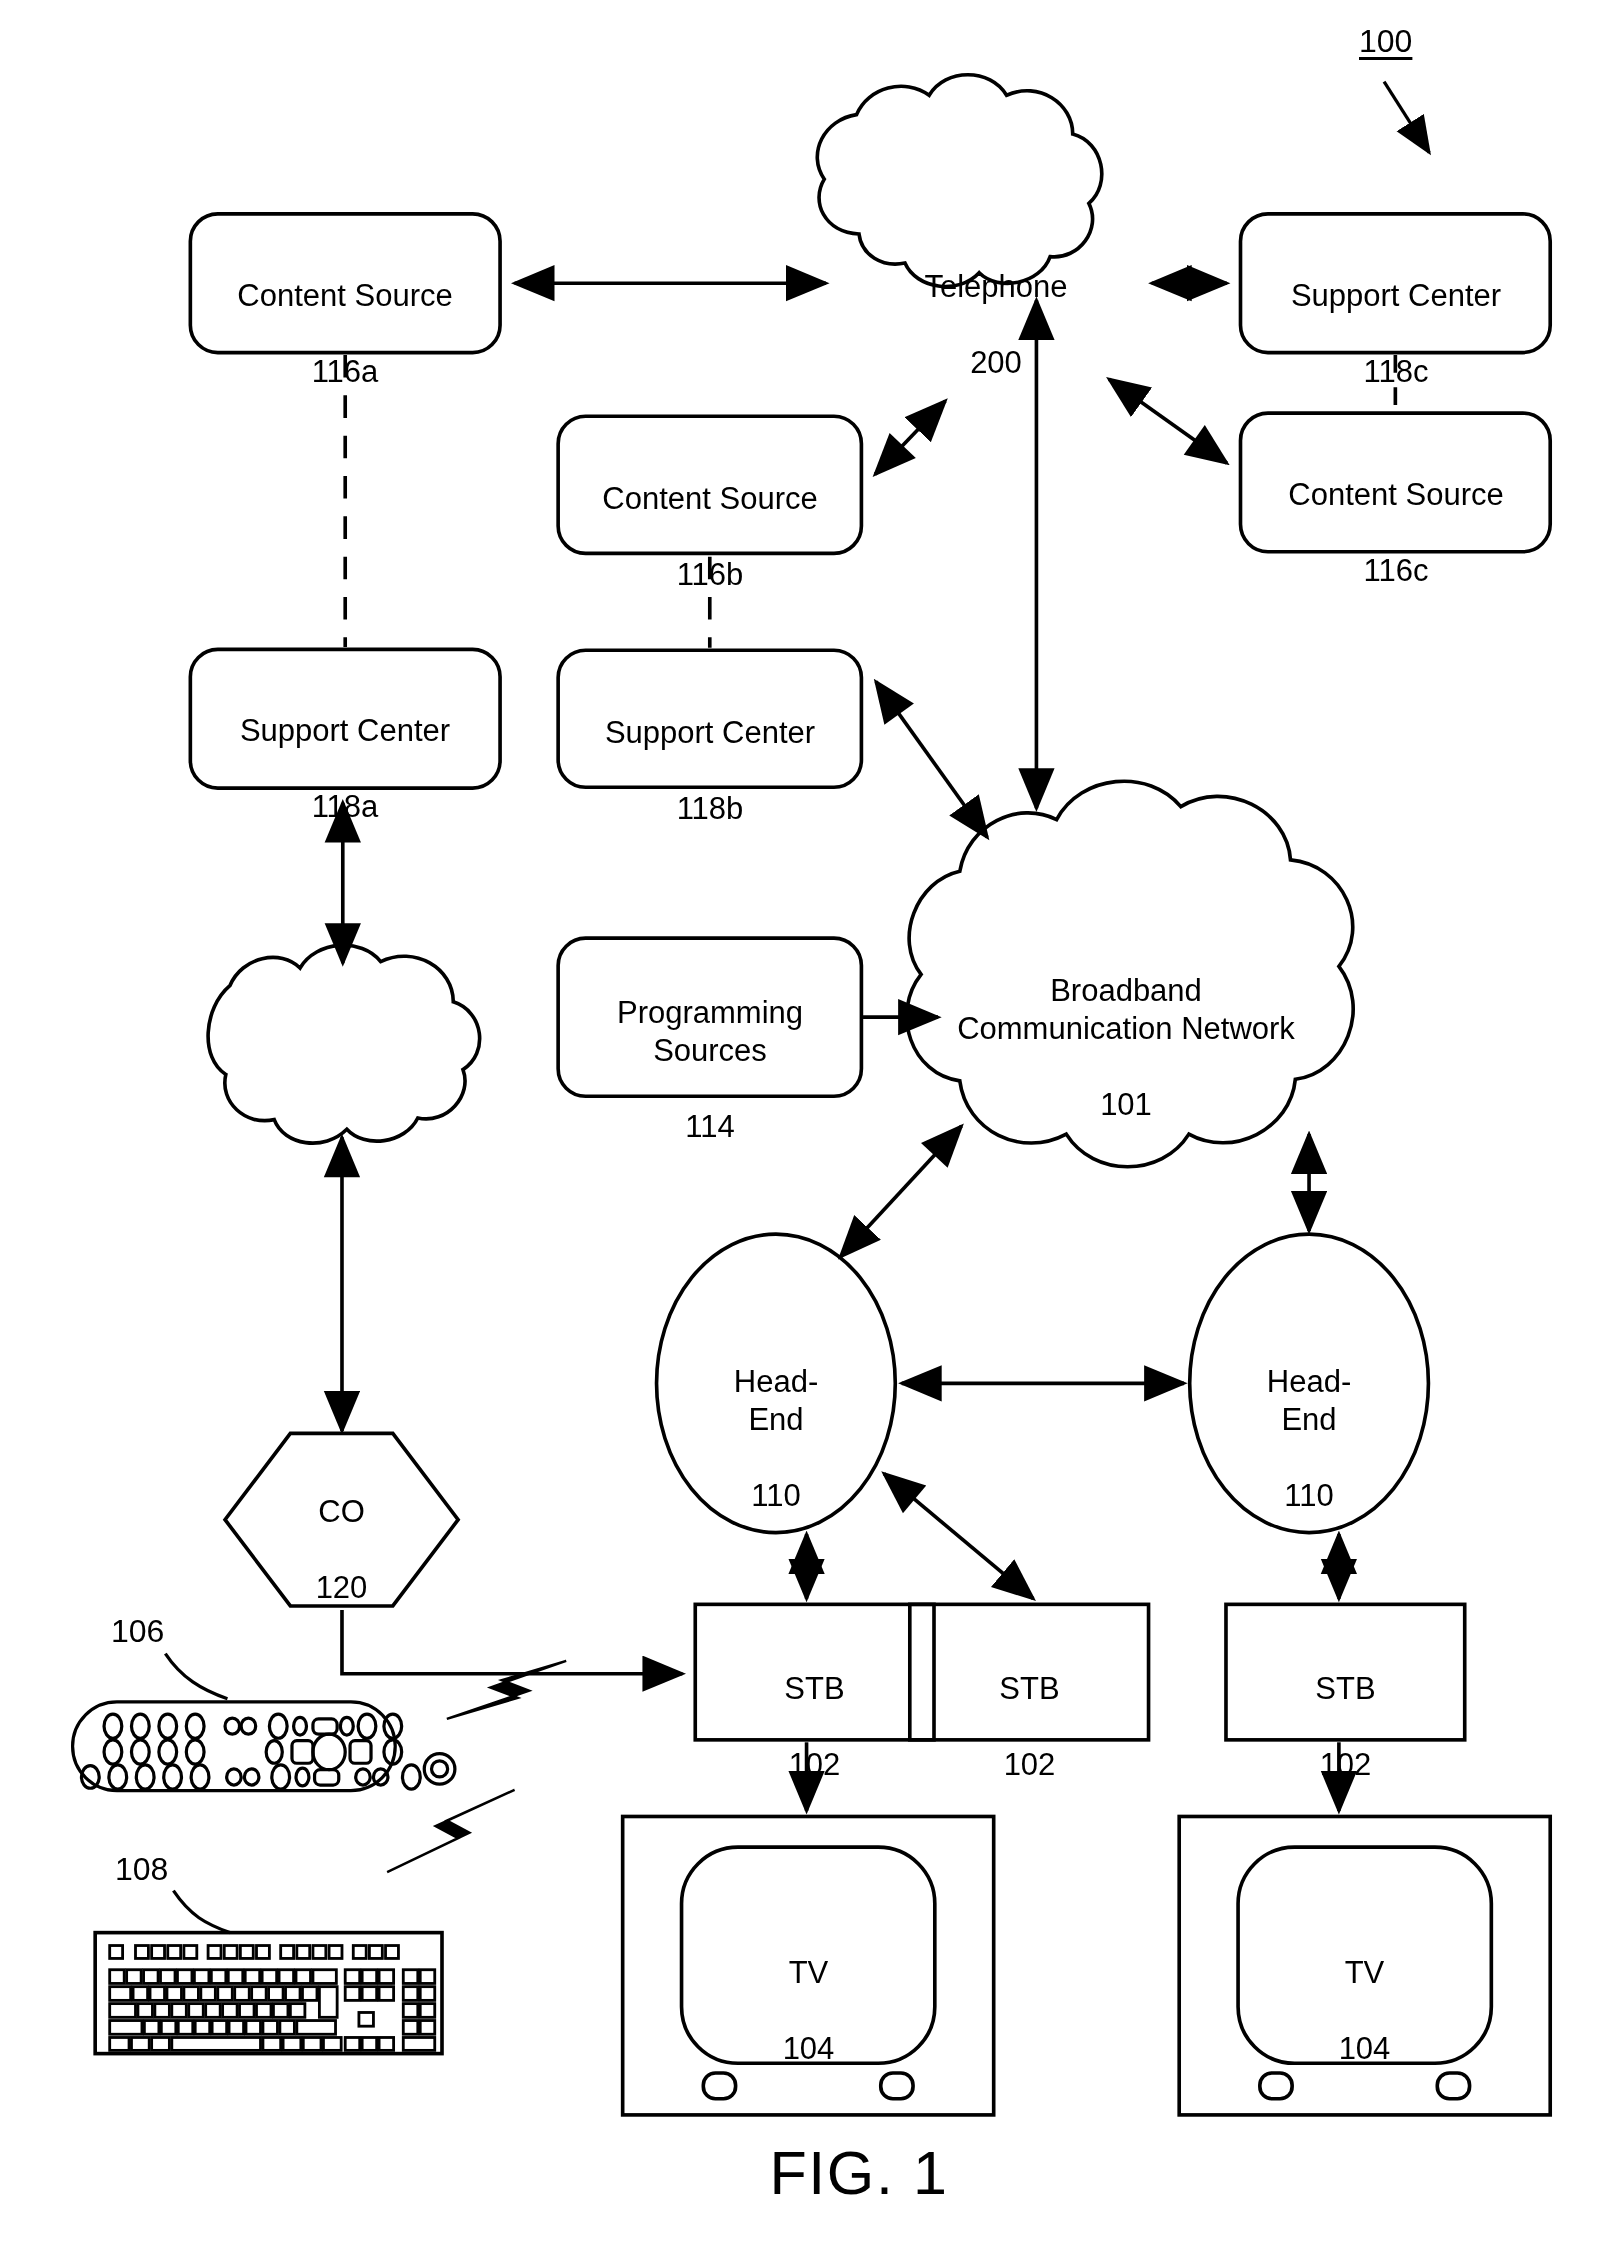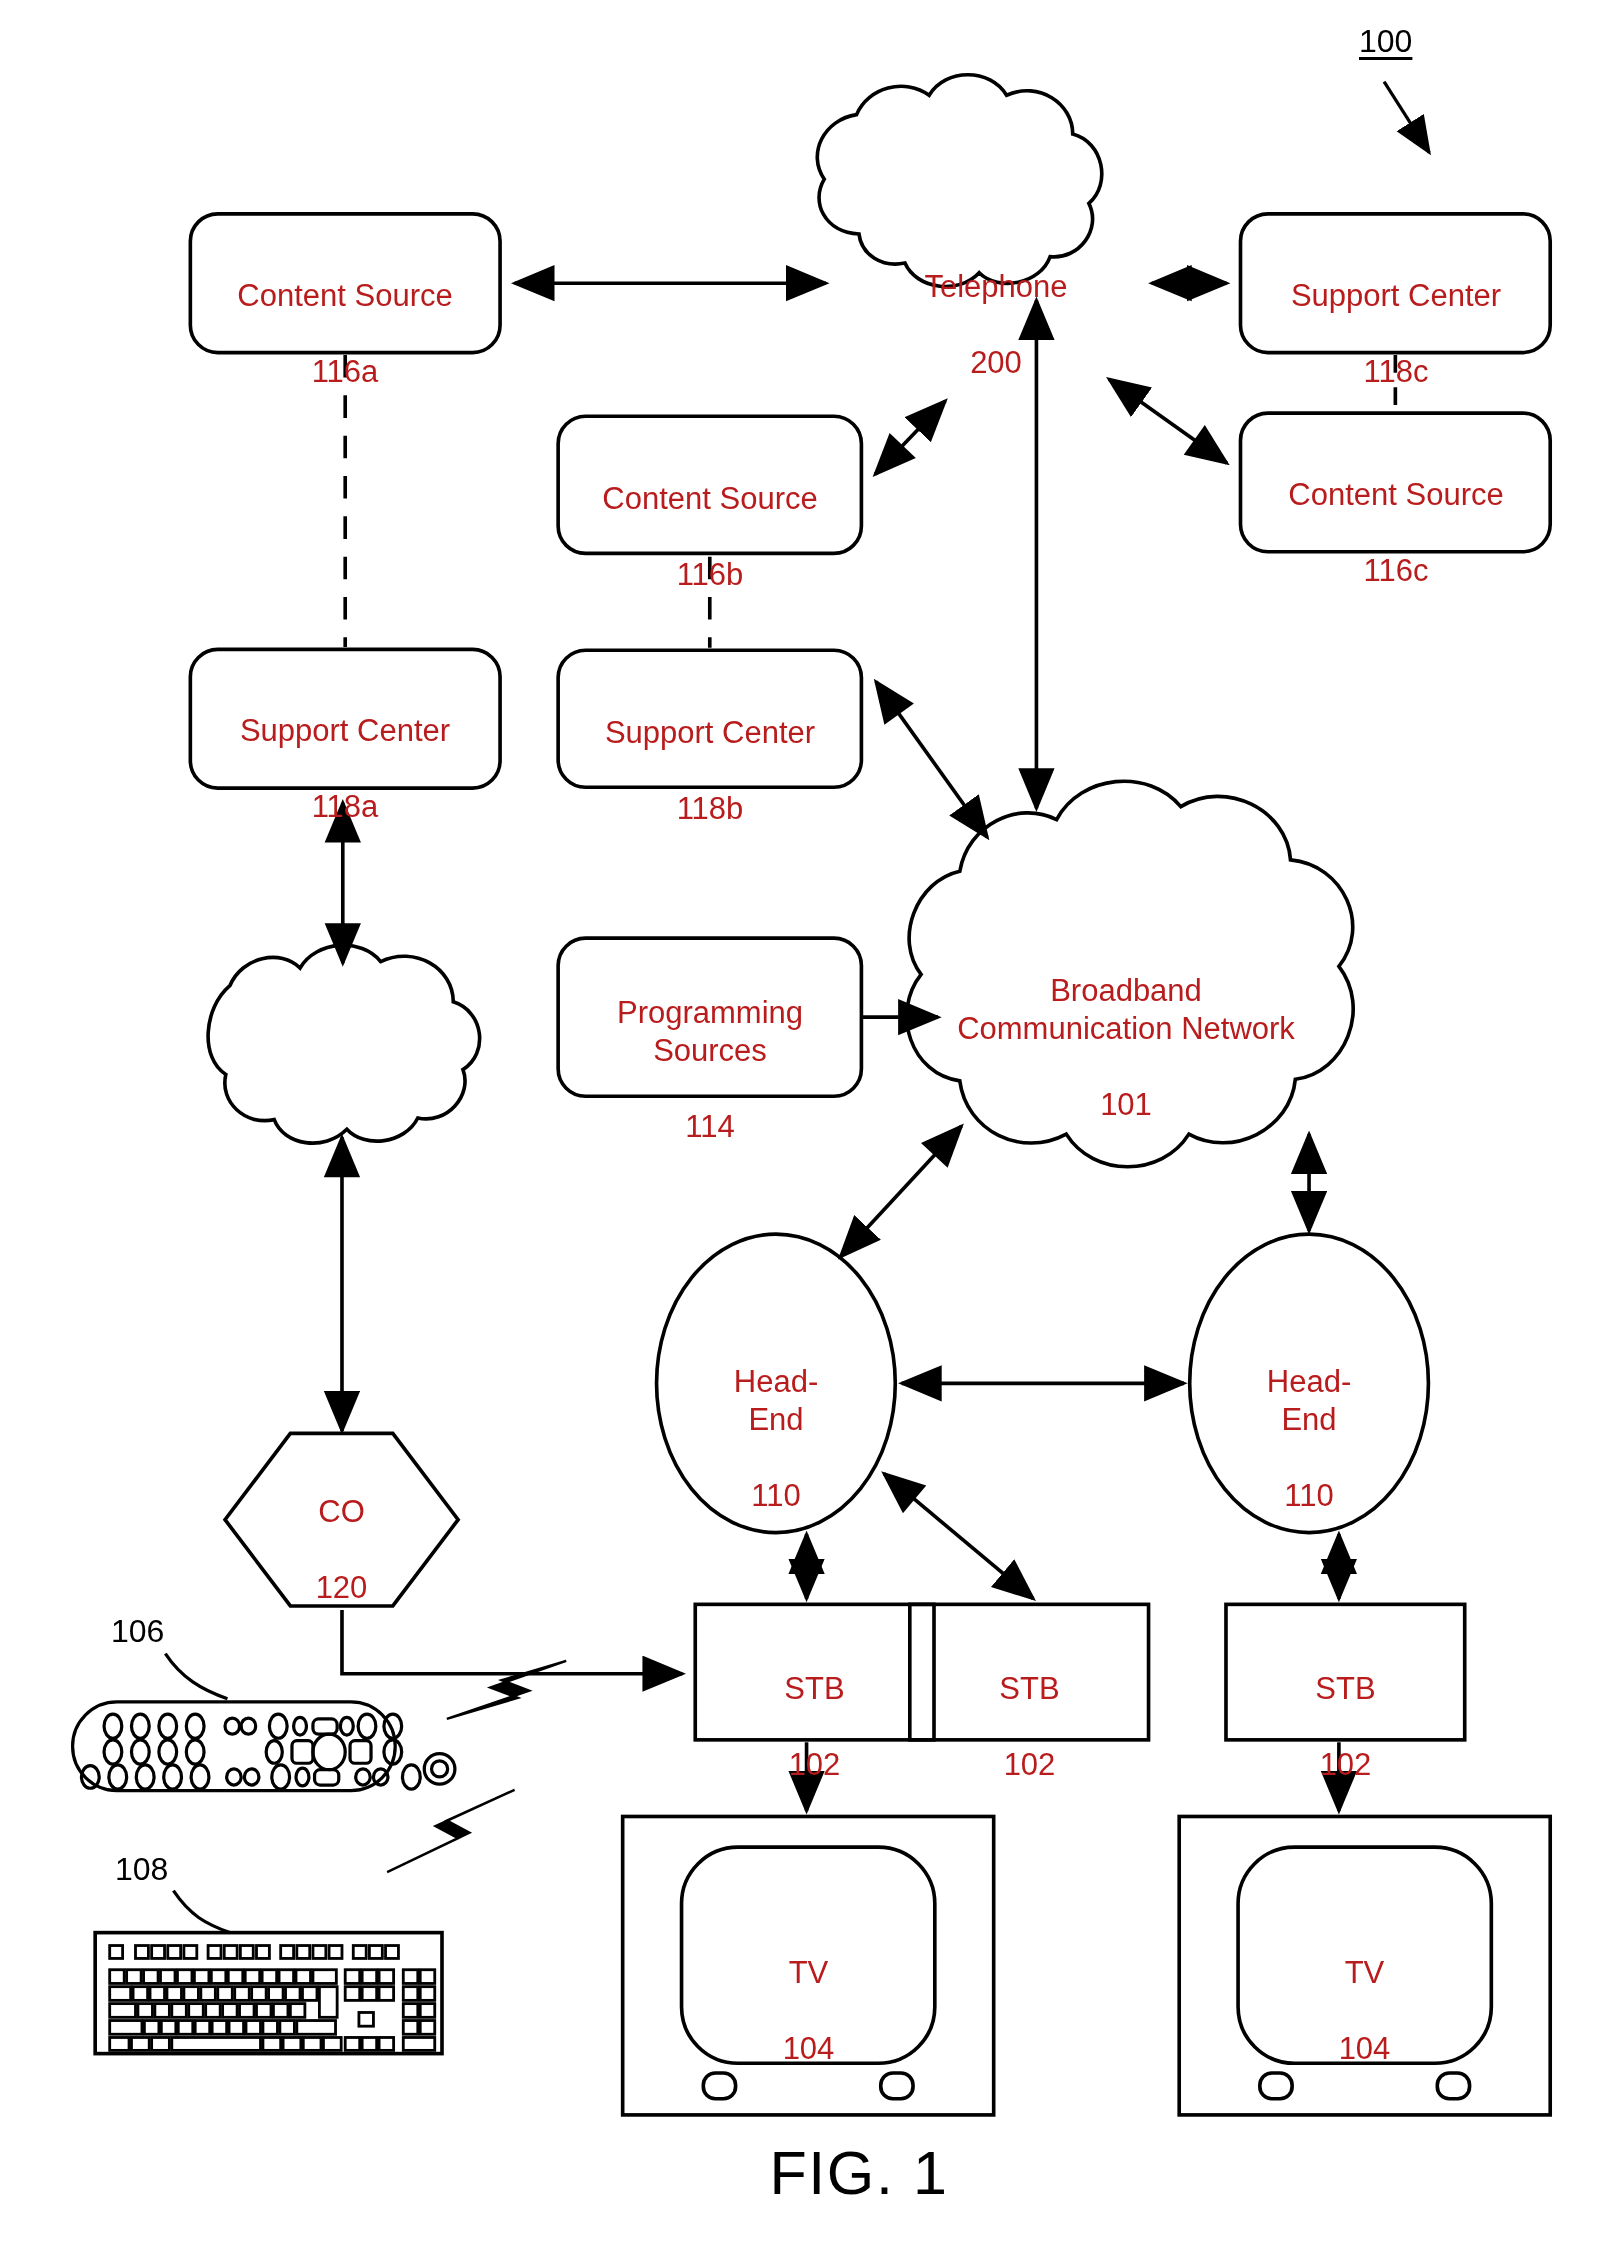--- a/index.html
+++ b/index.html
@@ -24,21 +24,21 @@
     left: 0;
     width: 1622px;
     height: 2261px;
   }
   .node-text {
     position: absolute;
     text-align: center;
     font-family: "Liberation Sans", sans-serif;
     font-size: 31px;
     line-height: 38px;
-    color: #b91c1c;
+    color: #000000;
     white-space: pre-line;
     pointer-events: none;
   }
   .ref-label {
     position: absolute;
     font-family: "Liberation Sans", sans-serif;
     font-size: 32px;
     color: #000000;
   }
   .ref-label.underlined {

